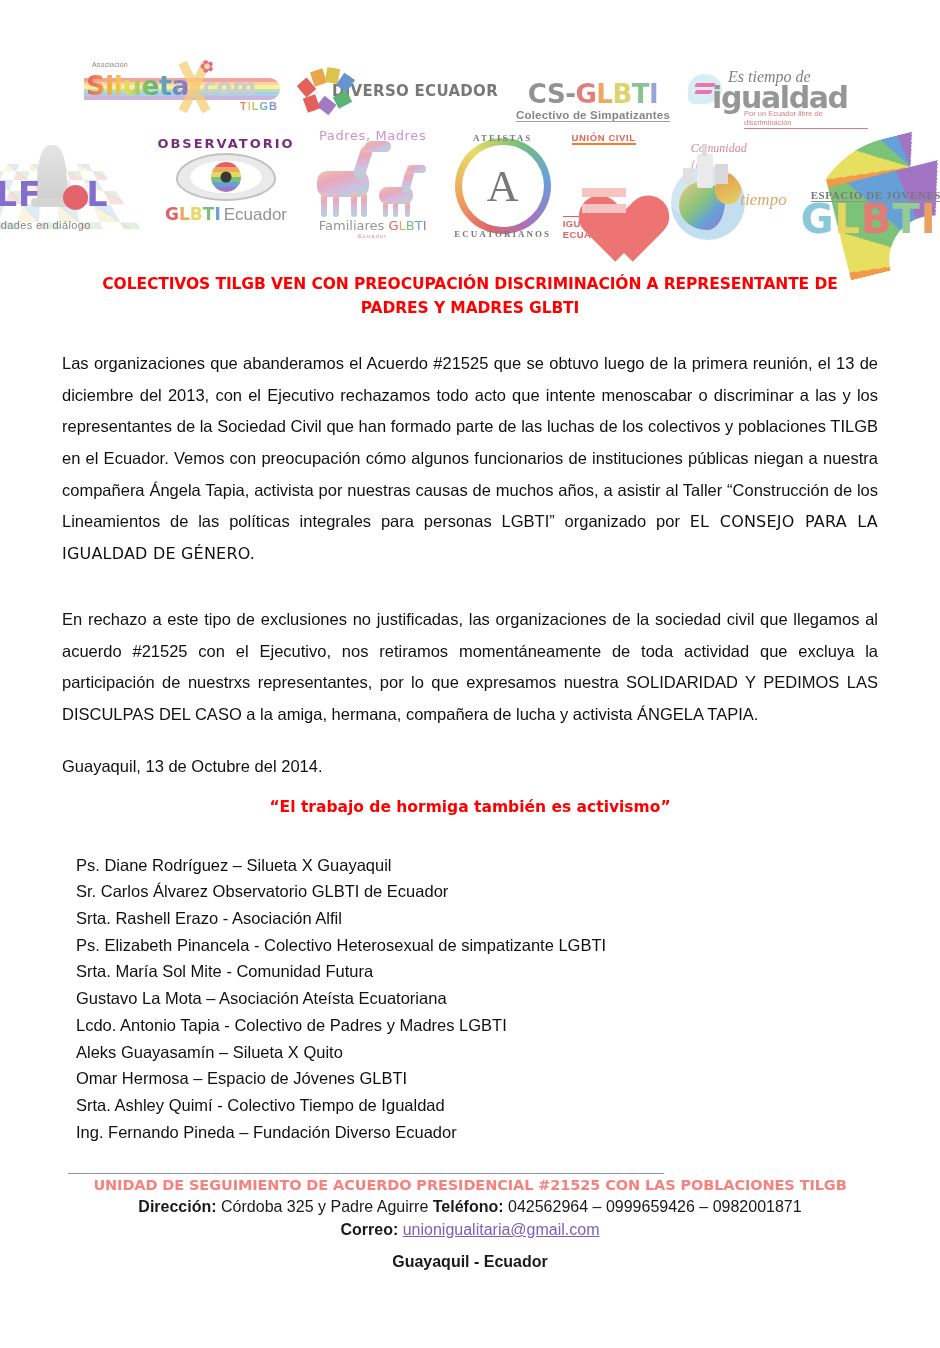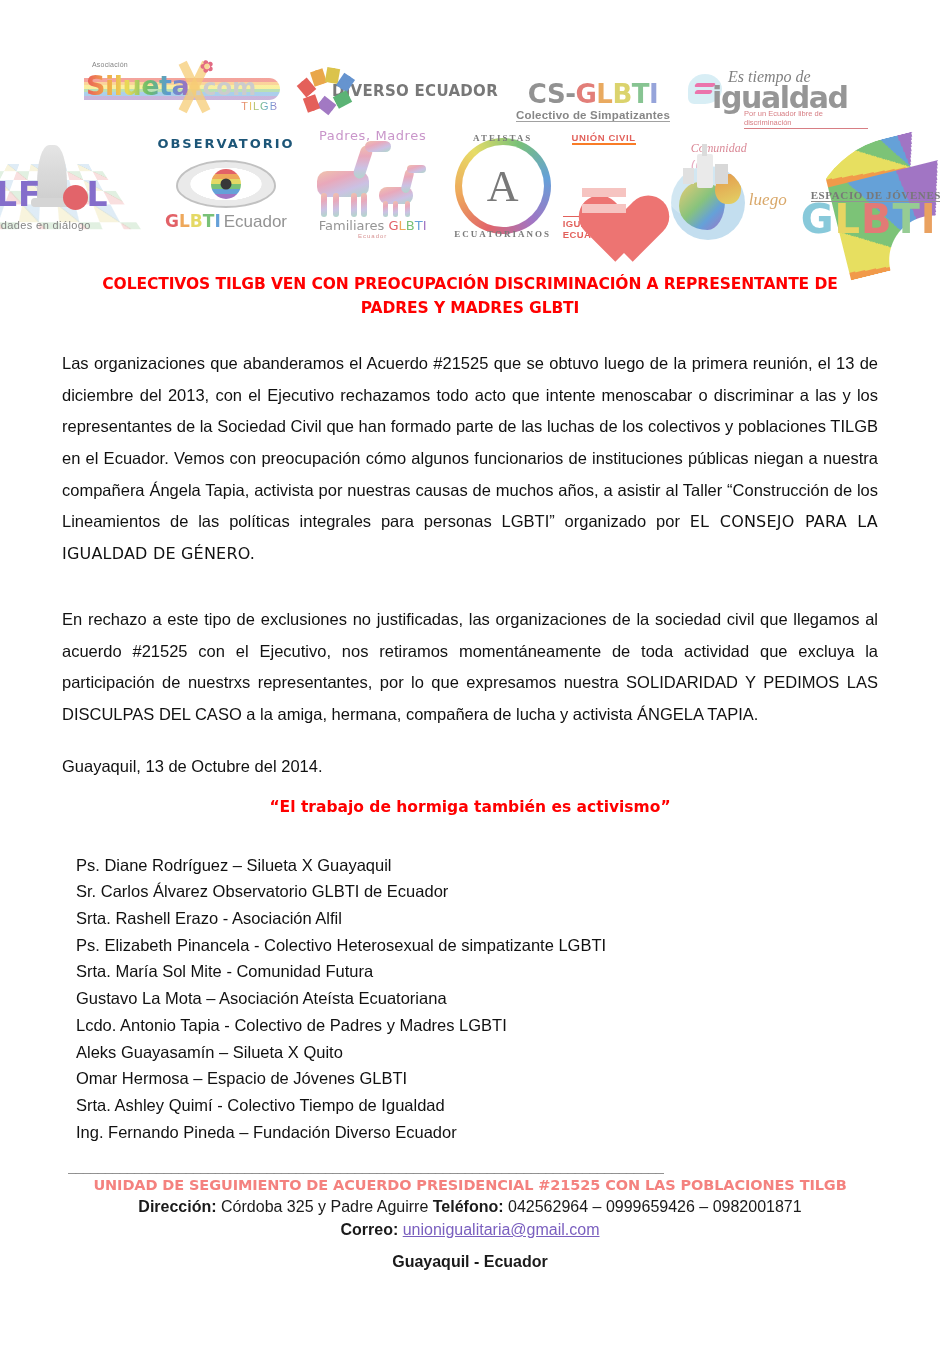--- a/index.html
+++ b/index.html
@@ -87,21 +87,21 @@
     width: 9px; height: 54px; background: #f5c86b; opacity: .75;
   }
   .silueta .bigx::before { transform: rotate(26deg); }
   .silueta .bigx::after  { transform: rotate(-26deg); }
   .silueta .bird {
     position: absolute; left: 124px; top: -10px; font-size: 17px;
     color: #e0607a; transform: rotate(-18deg);
   }
   .silueta .tilgb {
     position: absolute; right: 8px; bottom: -2px;
-    font-size: 11px; font-weight: 400; letter-spacing: 1px;
+    font-size: 11px; font-weight: 700; letter-spacing: 1px;
     background: linear-gradient(90deg,#e06060,#e8c155,#6fb86b,#5a9fd4,#9b6fbf);
     -webkit-background-clip: text; background-clip: text; color: transparent;
   }
 
   
   .diverso { width: 198px; height: 62px; flex-direction: row; gap: 8px; align-items: center; }
   .diverso .people { position: relative; width: 56px; height: 46px; }
   .diverso .p {
     position: absolute; width: 13px; height: 15px;
   }
@@ -203,21 +203,21 @@
   }
   .alfil .alf-sub {
     position: absolute; left: 8px; bottom: 2px;
     font-size: 11px; color: #7b7b7b; letter-spacing: .4px;
   }
 
   
   .observ { width: 150px; height: 104px; justify-content: flex-start; }
   .observ .ob-title {
     font-family: "DejaVu Sans", sans-serif; font-weight: 700; font-size: 13px;
-    letter-spacing: 2px; color: #0c4a6e; margin-bottom: 9px;
+    letter-spacing: 2px; color: #701a75; margin-bottom: 2px;
   }
   .observ .eye {
     position: relative; width: 96px; height: 44px;
     border-radius: 50% / 54% 54% 46% 46%;
     background: radial-gradient(ellipse at 50% 50%, #fff 52%, #e9e9e9 53%);
     border: 2px solid #bdbdbd;
   }
   .observ .iris {
     position: absolute; left: 50%; top: 50%; transform: translate(-50%,-50%);
     width: 30px; height: 30px; border-radius: 50%;
@@ -618,21 +618,21 @@
       </div>
 
       <div class="logo futura">
         <div class="cf-top">Comunidad</div>
         <div class="cf-wrap">
           <div class="waves">(( ))</div>
           <div class="globe"></div>
           <div class="b2"></div>
           <div class="city"></div>
           <div class="b3"></div>
-          <div class="cf-word">luego</div>
+          <div class="cf-word">tiempo</div>
         </div>
       </div>
 
       <div class="logo espacio">
         <div class="ej-wrap">
           <div class="rainbow"></div>
           <div class="ej-title">ESPACIO DE JÓVENES</div>
           <div class="ej-glbti"><span>G</span><span>L</span><span>B</span><span>T</span><span>I</span></div>
         </div>
       </div>

